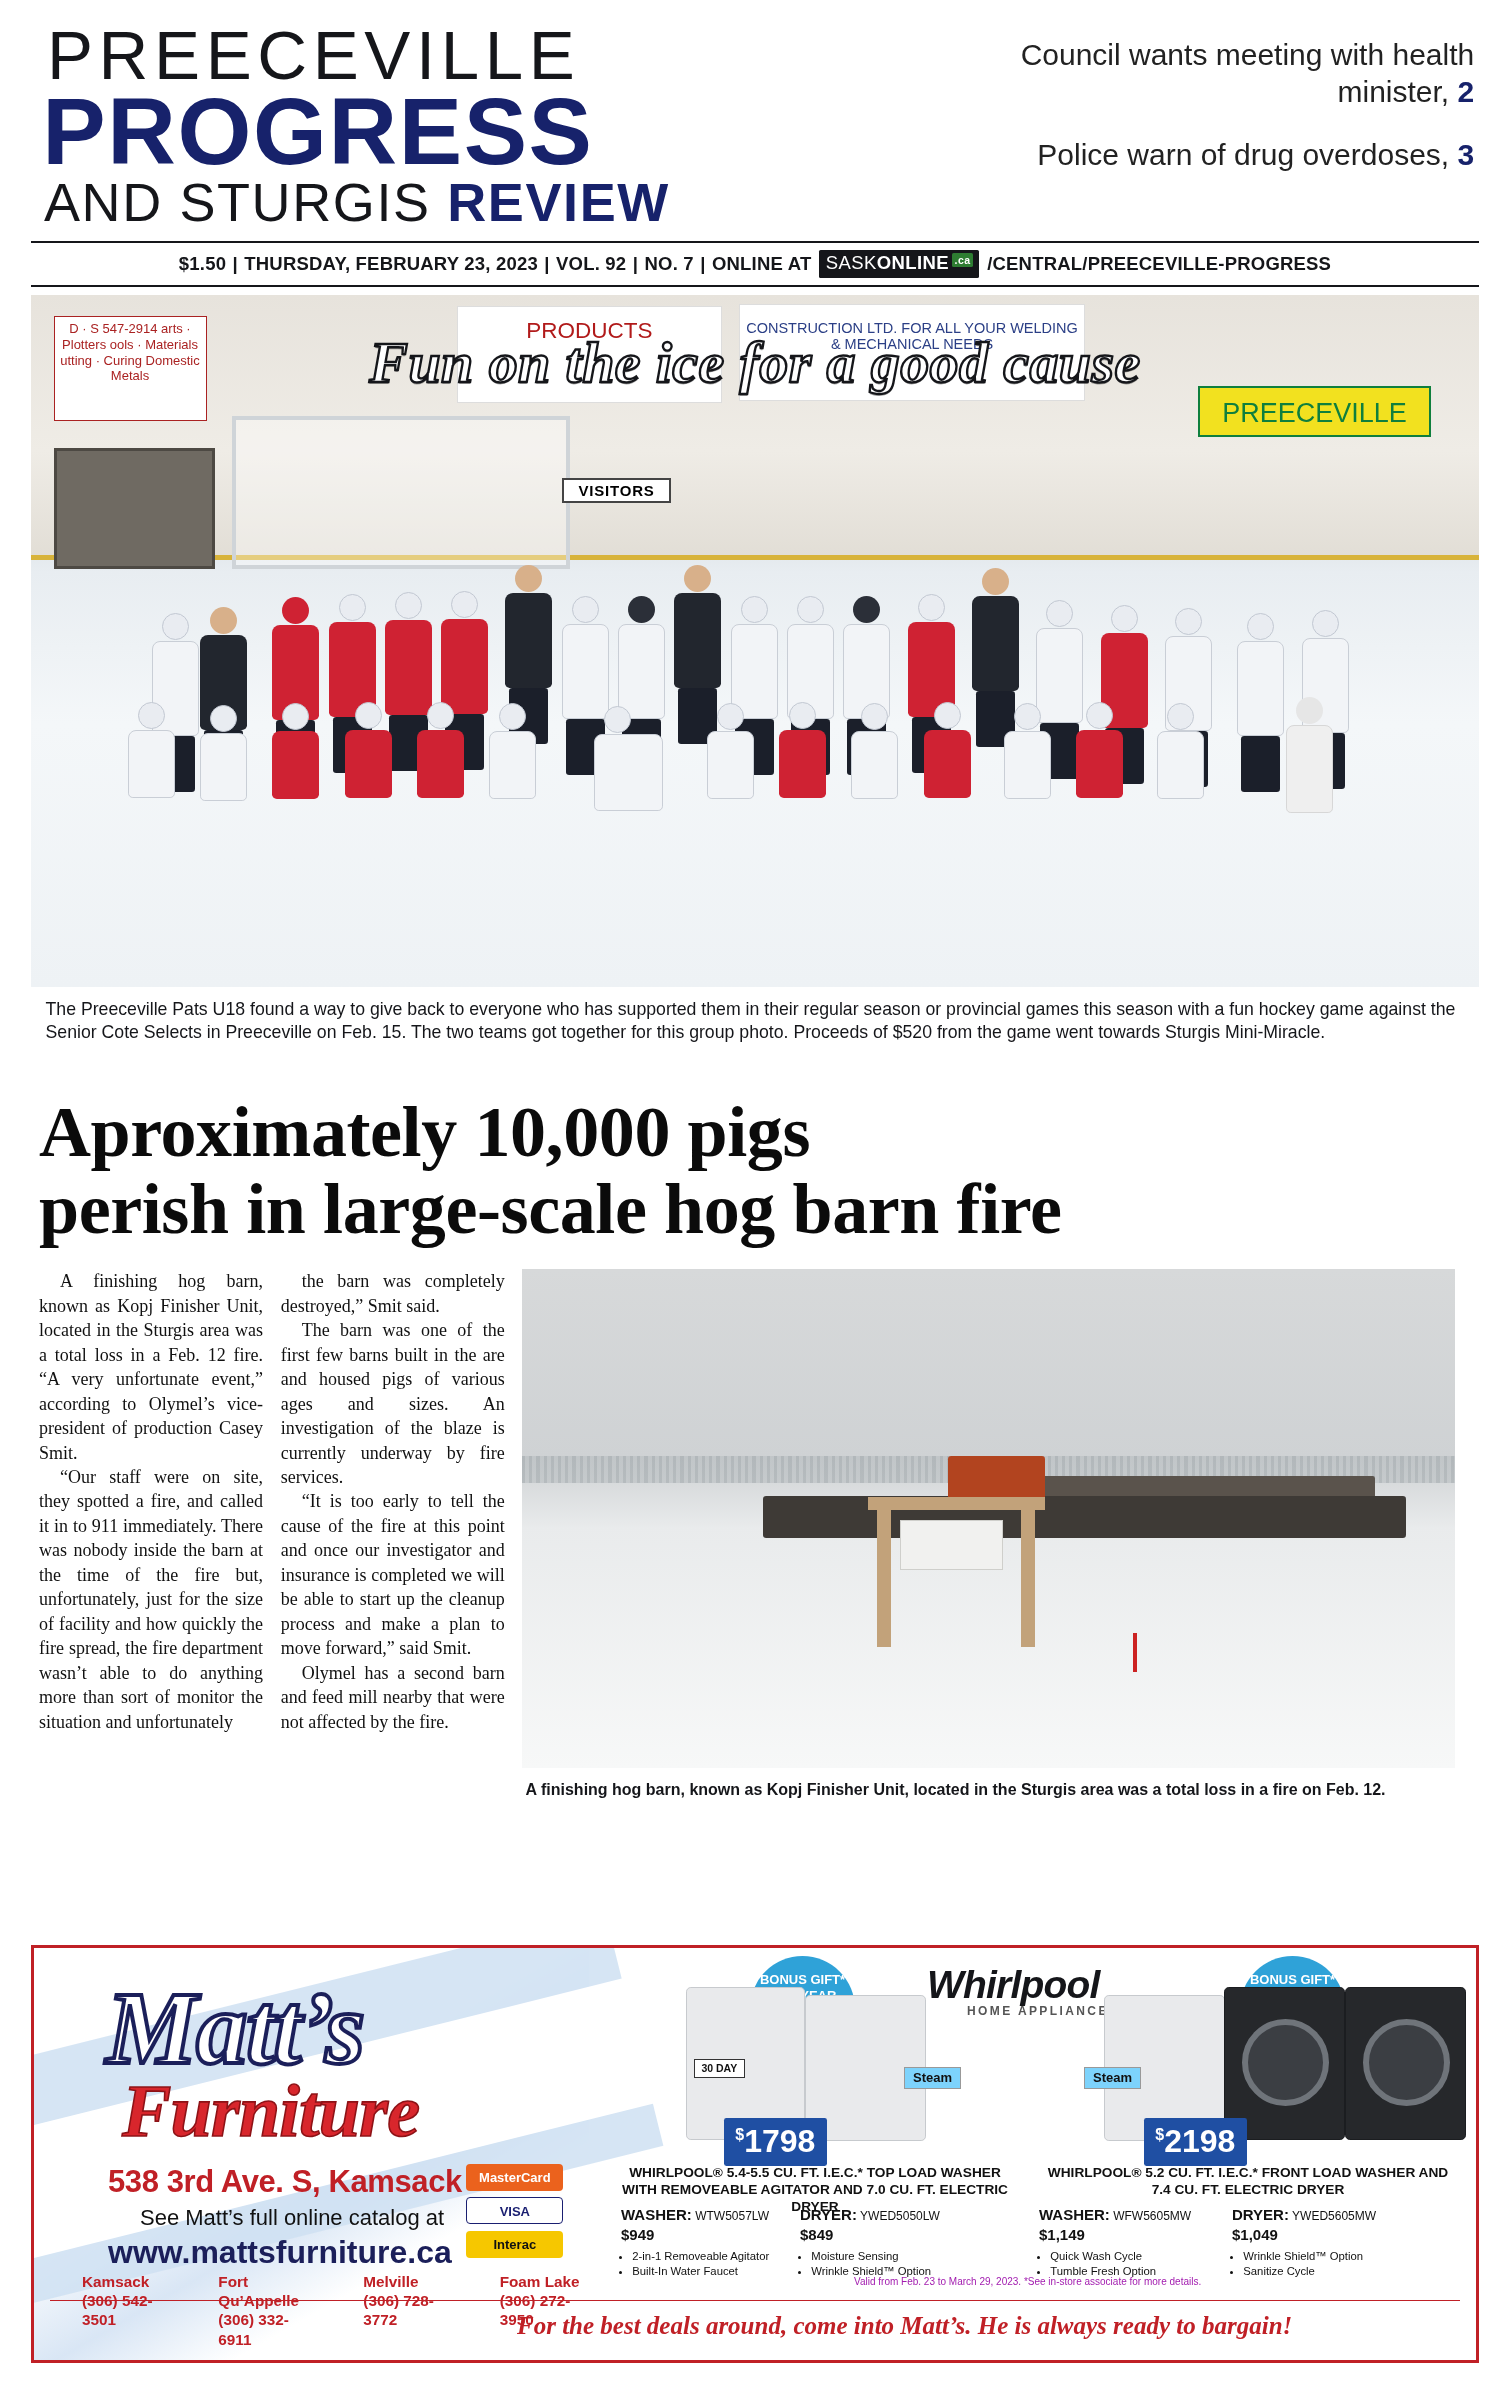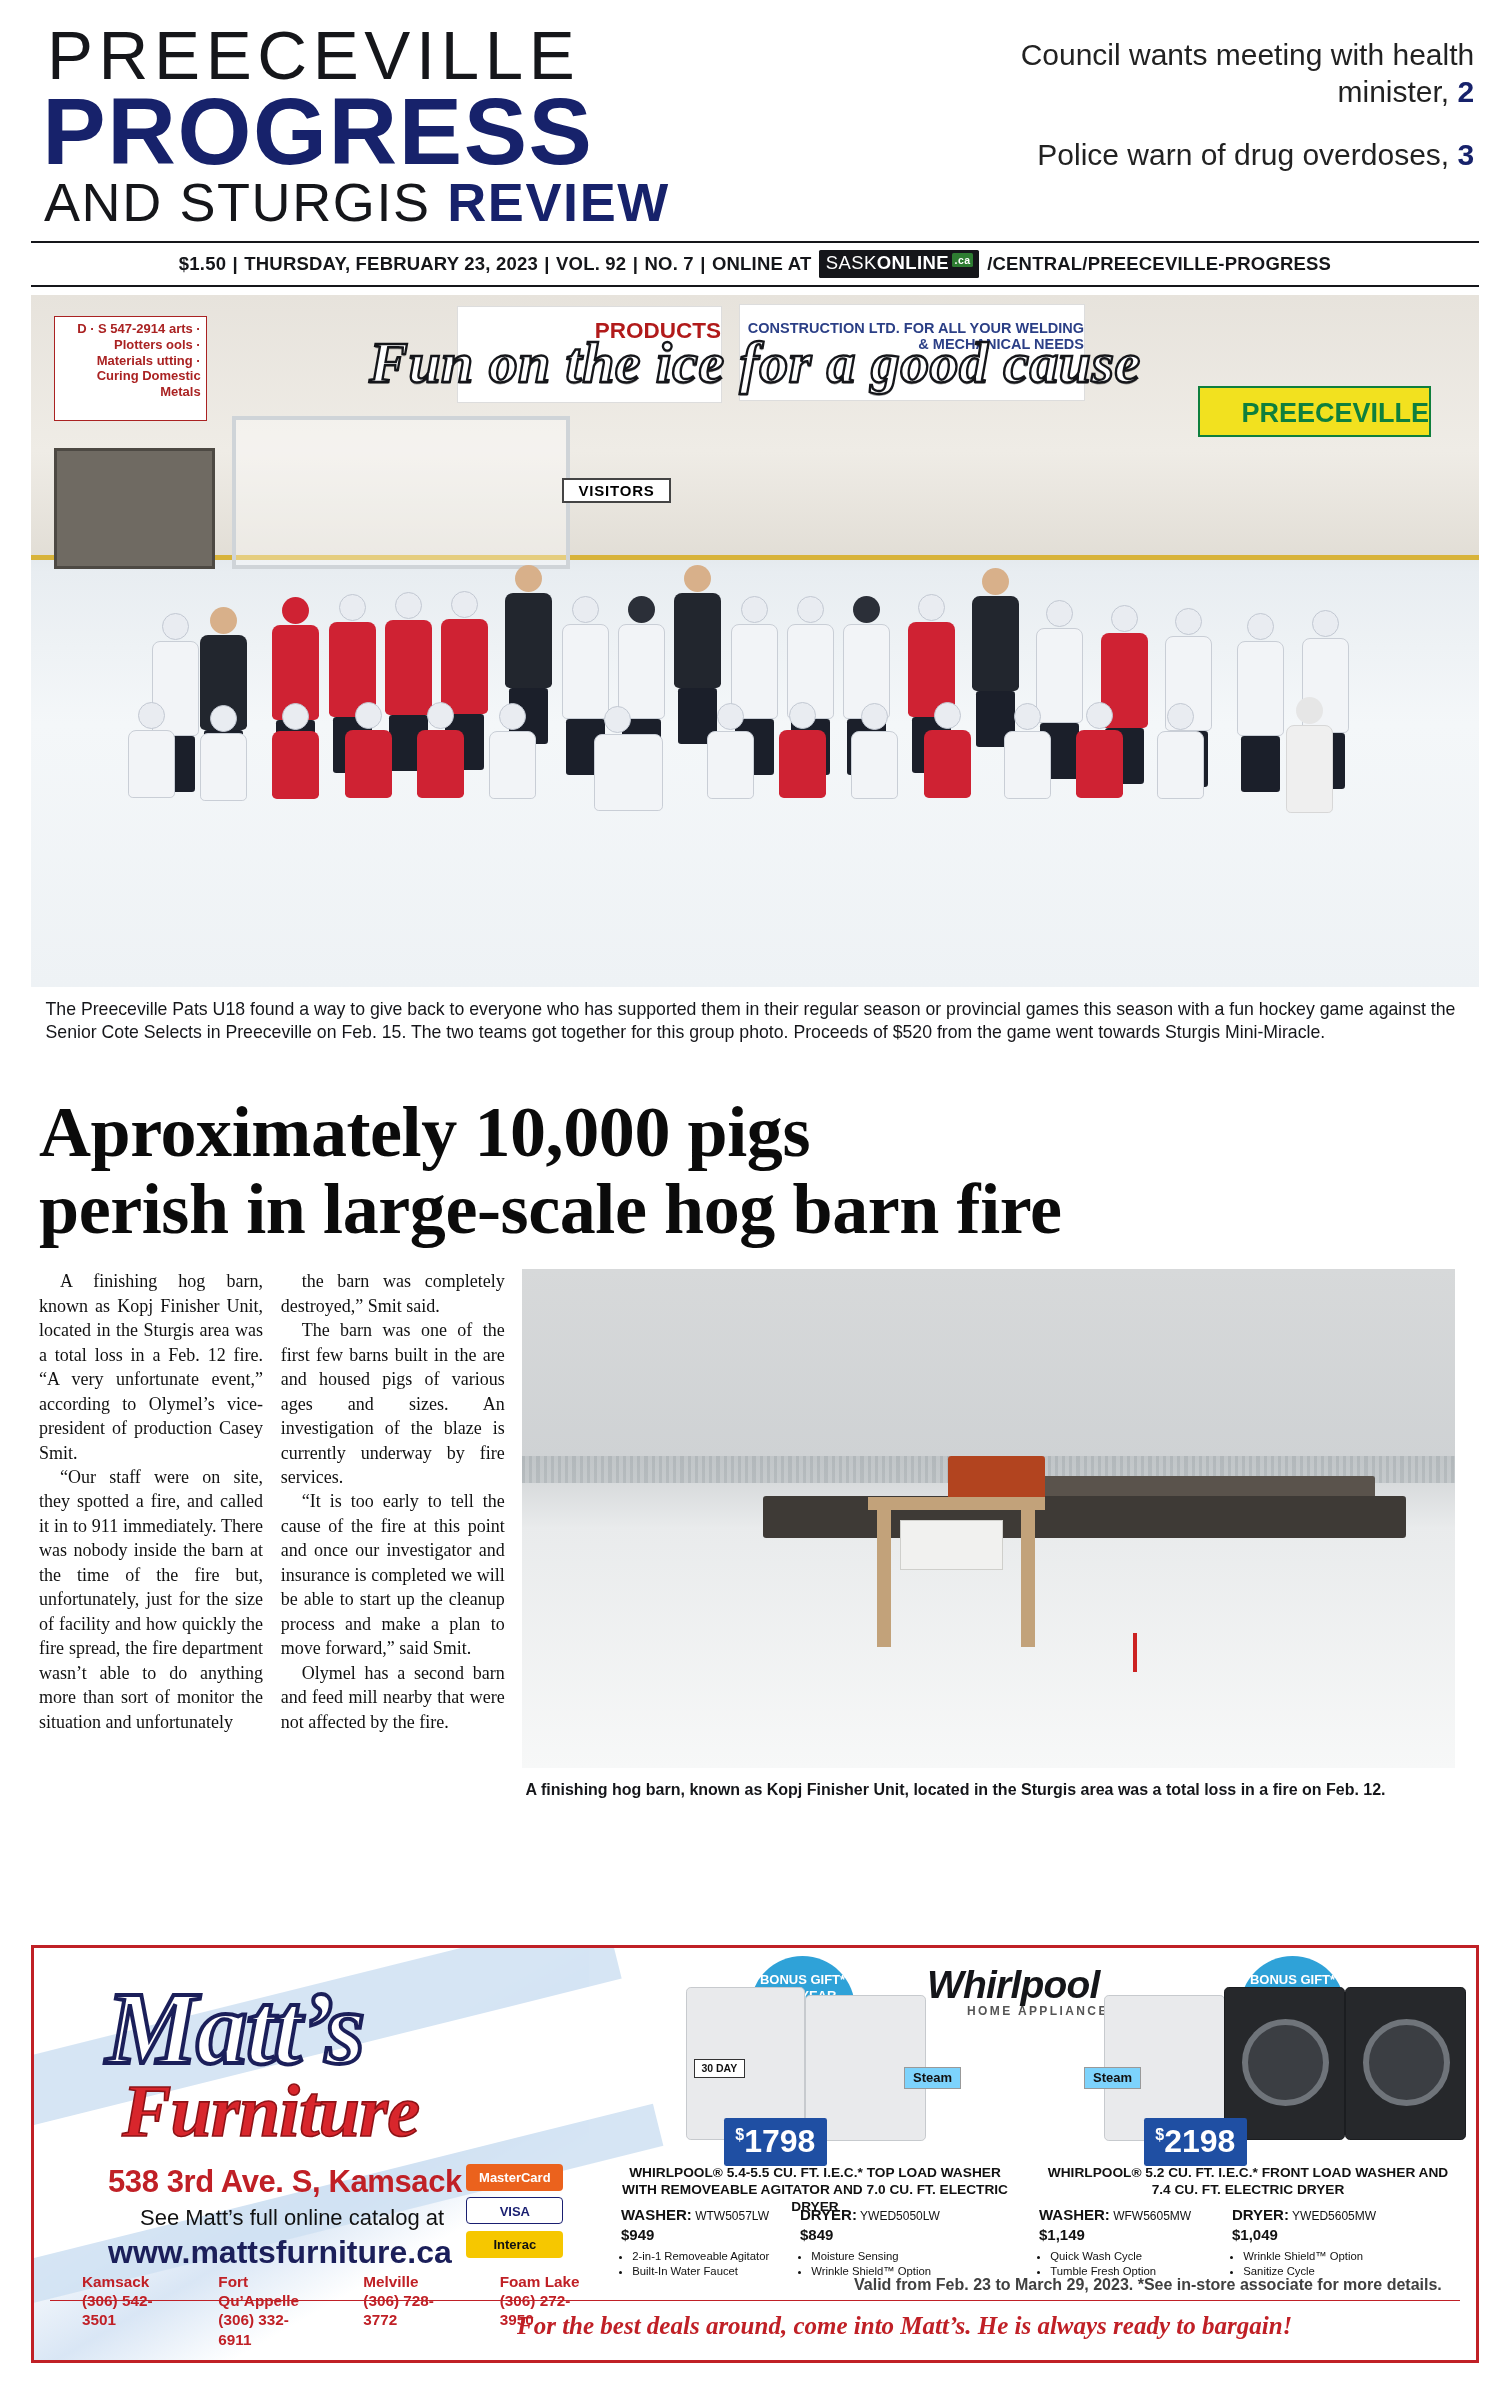--- a/index.html
+++ b/index.html
@@ -63,21 +63,21 @@
     position: absolute; inset: 0;
     background:
       linear-gradient(180deg, #d8dee3 0%, #cfd7dd 26%, #e8edf1 40%, #f4f7f9 62%, #eef2f5 100%);
   }
   .boards {
     position: absolute; left: 0; right: 0; top: 0; height: 265px;
     background: linear-gradient(180deg,#e7e3dc 0%, #efece6 60%, #e2ded6 100%);
     border-bottom: 5.6px solid #d8b33a;
   }
   .boards-ads { position: absolute; left: 0; right: 0; top: 17.7px; height: 161px; }
-  .ad { position: absolute; font-weight: 700; color: #2c3e6b; font-size: 16px; text-align: right; }
+  .ad { position: absolute; font-weight: 400; color: #2c3e6b; font-size: 16px; text-align: center; }
   .ad1 { left: 22.5px; top: 3.2px; width: 153px; background: #fff; border: 1.6px solid #aa2222; height: 105px; color:#aa2222; font-size: 13px; padding: 4.8px; line-height:1.2;}
   .ad2 { left: 426px; top: -6.4px; width: 265px; background: #fff; height: 97px; color: #b11a1a; font-size: 22.5px; padding-top: 11.3px; border: 1.6px solid #ddd;}
   .ad3 { left: 708px; top: -8px; width: 346px; background: #fff; height: 97px; color: #2b3f86; font-size: 14.5px; padding-top: 14.5px; border: 1.6px solid #ddd;}
   .ad4 { right: 48px; top: 74px; width: 233px; height: 51px; background: #f2e11f; color: #0f7f3d; font-size: 27px; line-height: 51px; border: 2.4px solid #0f7f3d;}
   .visitors {
     position: absolute; left: 531px; top: 183px; background: #fff; color: #000000;
     border: 2.4px solid #444; font-size: 15px; font-weight: 800; padding: 2.4px 14.5px; letter-spacing: 0.8px;
   }
   .door { position: absolute; left: 22.5px; top: 153px; width: 161px; height: 121px; background: #6f6a62; border: 3.2px solid #4d4943; }
   .glass { position: absolute; left: 201px; top: 121px; width: 338px; height: 153px; border: 4.8px solid #cfd4d8; background: rgba(255,255,255,0.35); }
@@ -213,21 +213,21 @@
   .pt1 { left: 29px; top: 216px; width: 394px; }
   .pt2 { left: 450px; top: 216px; width: 418px; }
   .spec { position: absolute; font-size: 12px; color: #111; line-height: 1.35; }
   .spec b { font-size: 15px; }
   .sp1 { left: 32px; top: 257px; width: 177px; }
   .sp2 { left: 211px; top: 257px; width: 193px; }
   .sp3 { left: 450px; top: 257px; width: 185px; }
   .sp4 { left: 643px; top: 257px; width: 209px; }
   .spec ul { margin: 3.2px 0 0 11.3px; padding: 0; }
   .spec li { font-size: 11.3px; }
-  .valid { position: absolute; left: 265px; top: 328px; font-size: 16px; color: #404040; font-weight: 700; }
+  .valid { position: absolute; left: 265px; top: 328px; font-size: 10px; color: #a21caf; font-weight: 400; }
   .ad-rule { position: absolute; left: 16px; right: 16px; top: 352px; border-top: 1.6px solid #c02026; }
   .slogan {
     position: absolute; left: 483px; top: 364px; font-family: "Liberation Serif", serif;
     font-style: italic; font-weight: 700; font-size: 25px; color: #c02026;
   }
 </style>
 </head>
 <body>
 
 <div class="page">

